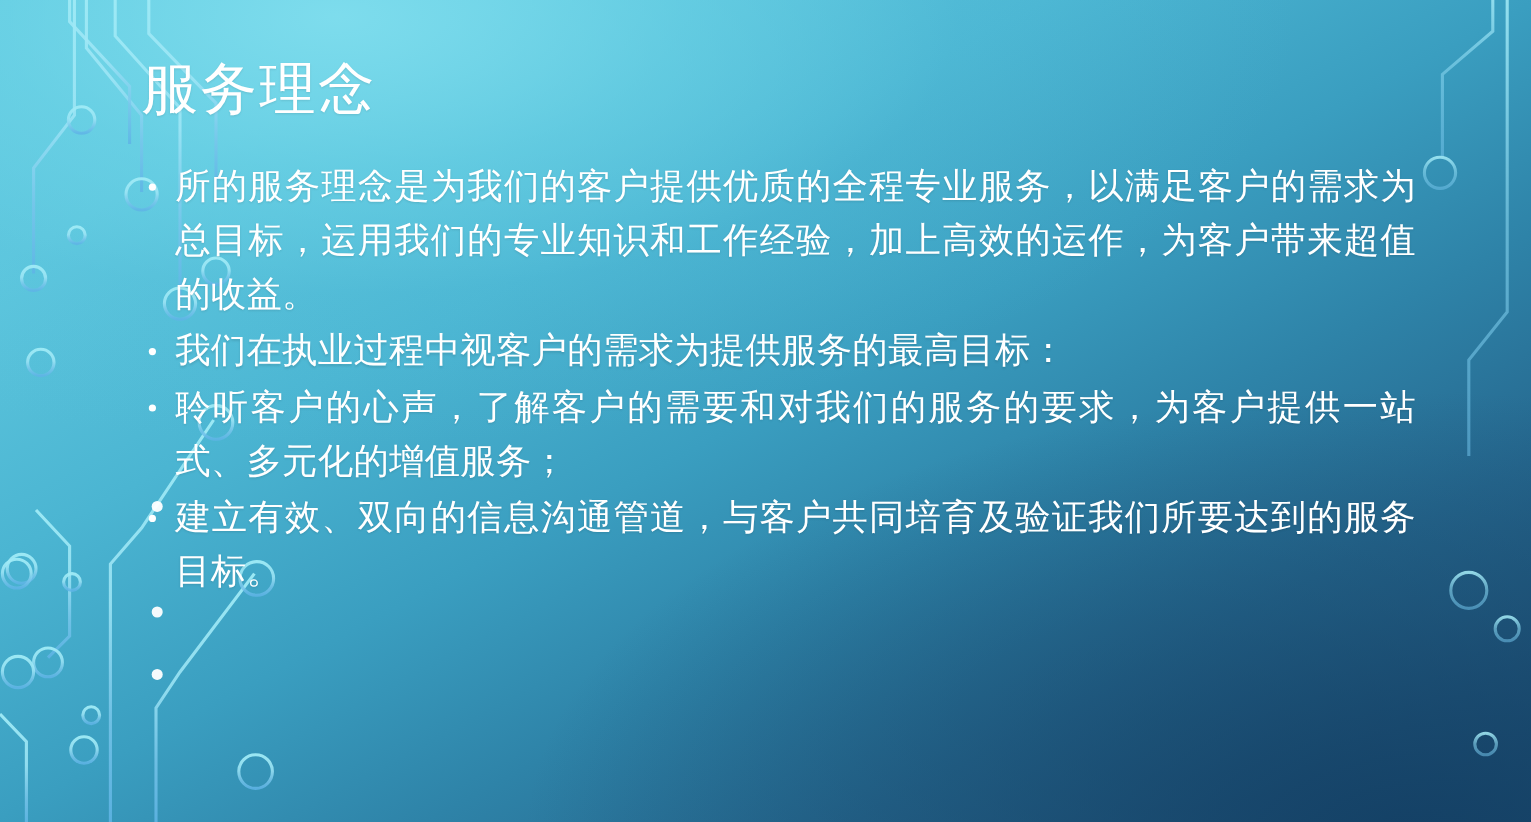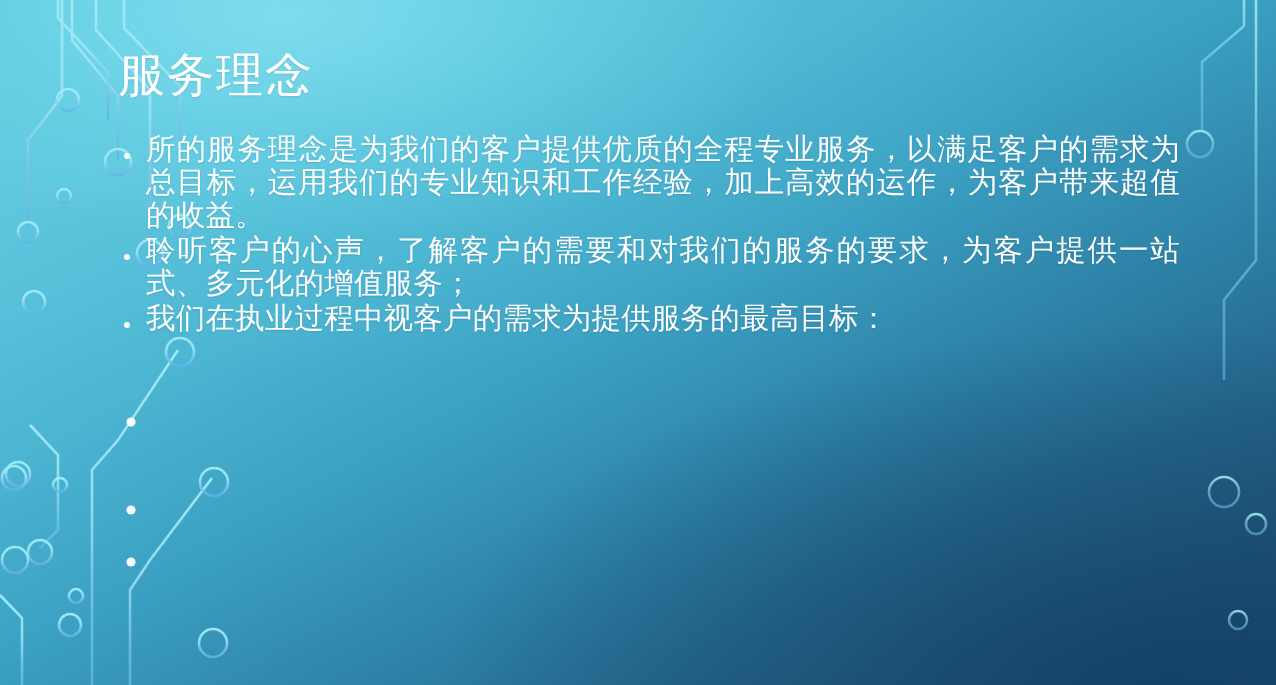--- a/index.html
+++ b/index.html
@@ -81,21 +81,21 @@
     padding: 0;
     list-style: none;
   }
   .bullet-row {
     position: relative;
     display: block;
     padding-left: 28px;
     margin-bottom: 2px;
     color: #ffffff;
     font-size: 29.5px;
-    line-height: 33px;
+    line-height: 45px;
     letter-spacing: 0.2px;
     text-shadow: 0 1px 2px rgba(0,0,0,0.12);
     text-align: justify;
     text-justify: inter-character;
   }
   .bullet-row::before {
     content: "";
     position: absolute;
     left: 6px;
     top: 20px;
@@ -213,21 +213,24 @@
 
   <div class="content">
 
     <div class="slide-title">服务理念</div>
 
     <div class="body-list">
       <div class="bullet-row">
         <span class="bullet-text">所的服务理念是为我们的客户提供优质的全程专业服务，以满足客户的需求为总目标，运用我们的专业知识和工作经验，加上高效的运作，为客户带来超值的收益。</span>
       </div>
       <div class="bullet-row">
+        <span class="bullet-text">我们在执业过程中视客户的需求为提供服务的最高目标：</span>
+      </div>
+      <div class="bullet-row">
         <span class="bullet-text">聆听客户的心声，了解客户的需要和对我们的服务的要求，为客户提供一站式、多元化的增值服务；</span>
       </div>
       <div class="bullet-row">
-        <span class="bullet-text">我们在执业过程中视客户的需求为提供服务的最高目标：</span>
+        <span class="bullet-text">建立有效、双向的信息沟通管道，与客户共同培育及验证我们所要达到的服务目标。</span>
       </div>
     </div>
 
   </div>
 </div>
 
 </body></html>

